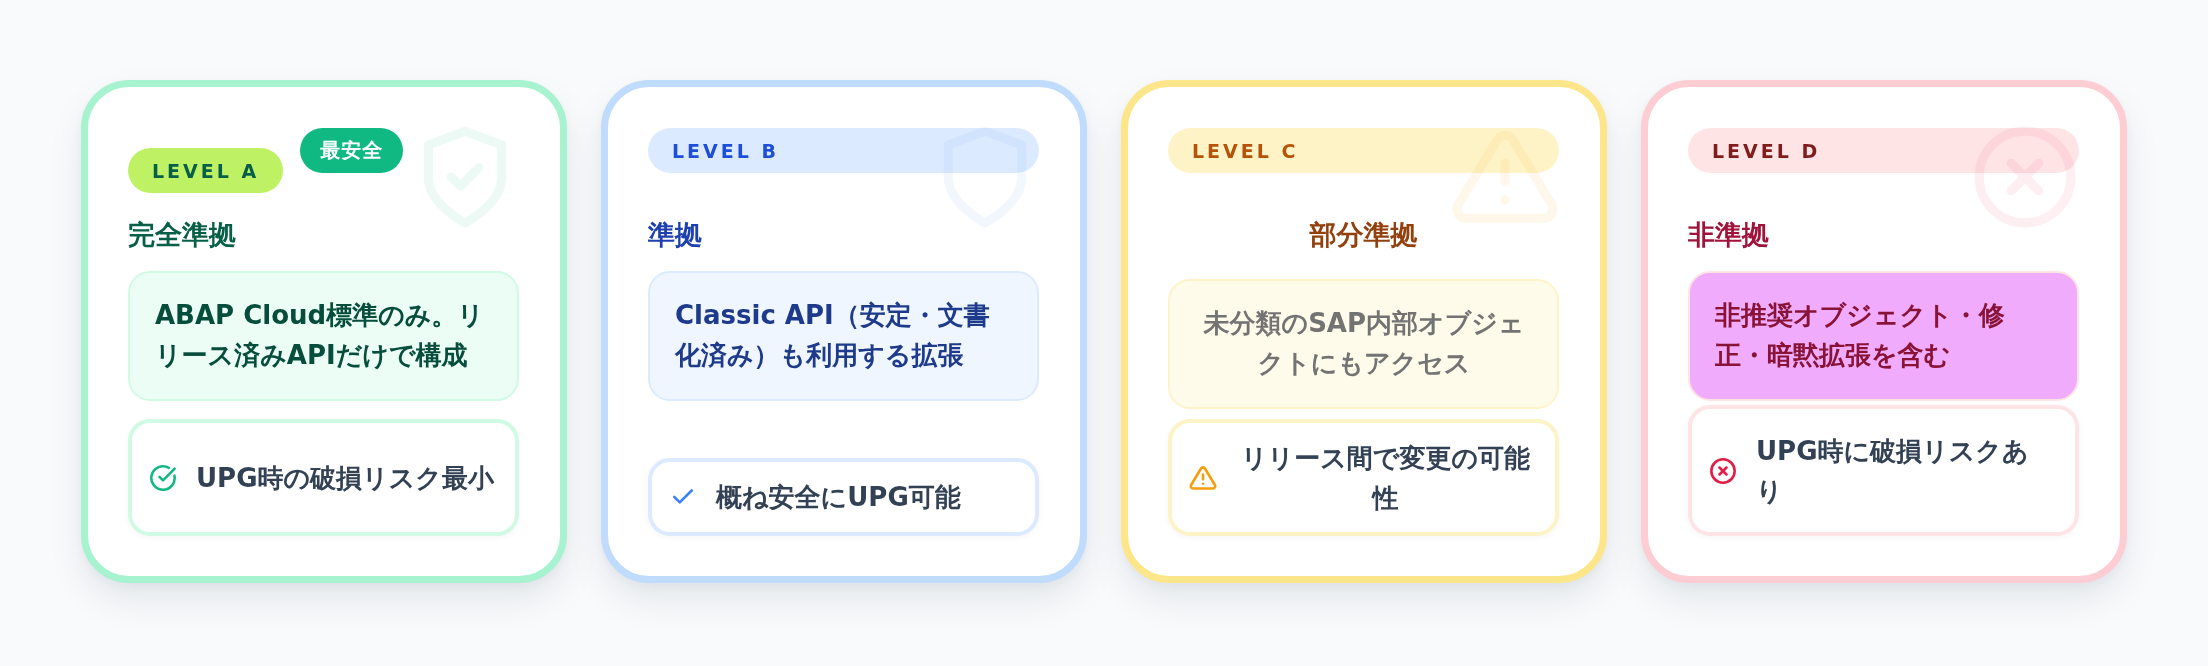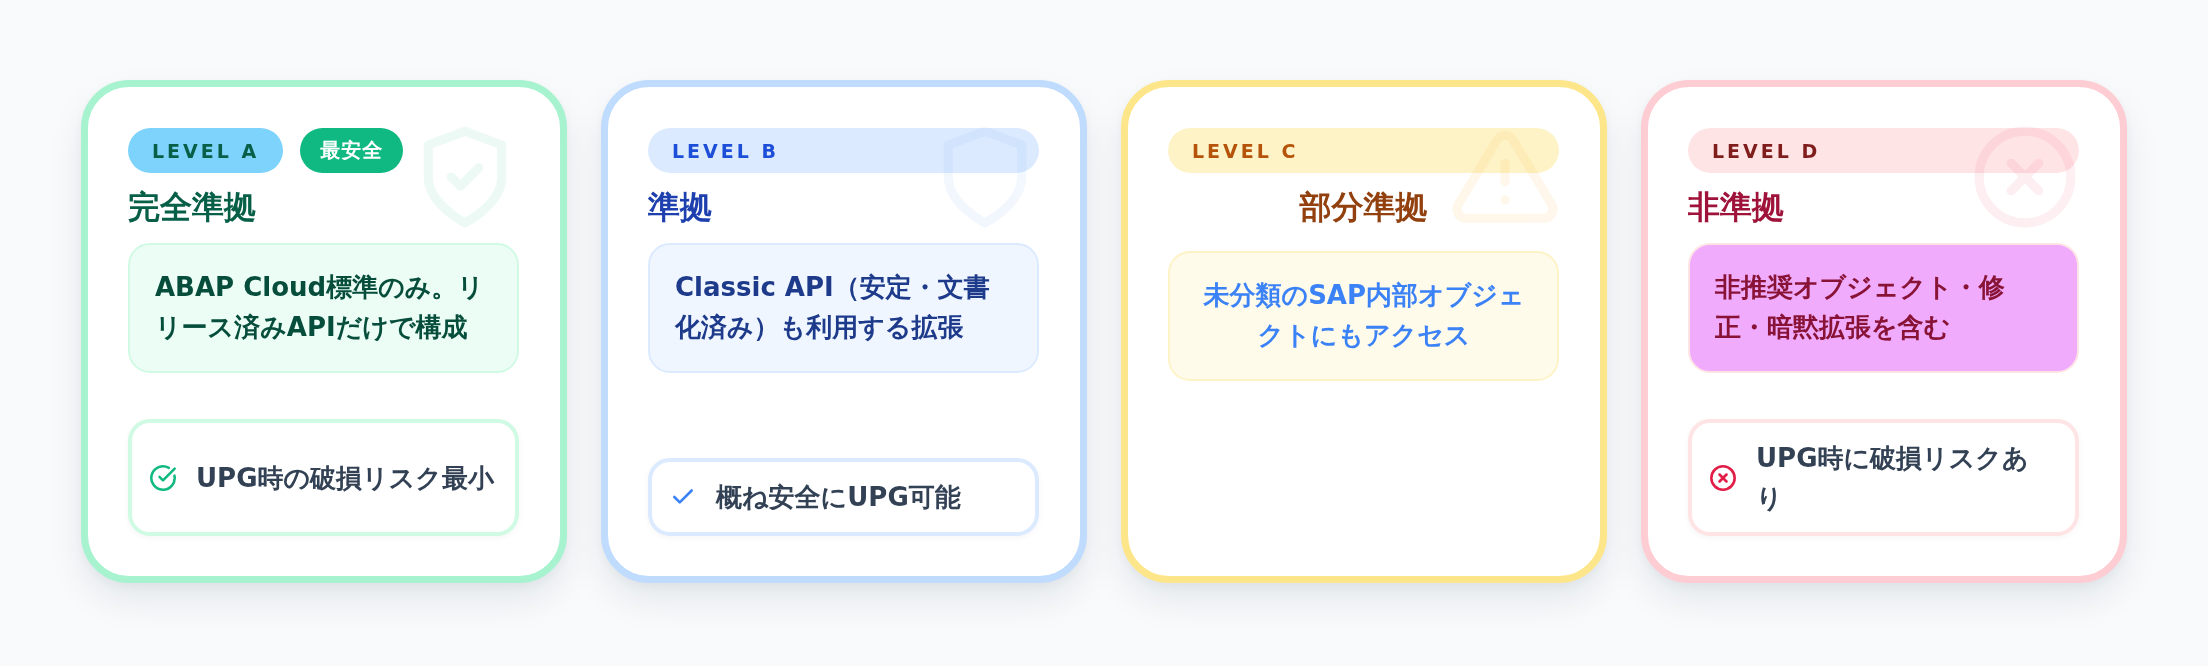--- a/index.html
+++ b/index.html
@@ -45,36 +45,36 @@
     border-radius: 23px;
     display: flex;
     align-items: center;
     padding: 0 24px;
     font-weight: 700;
     font-size: 19px;
     letter-spacing: 3px;
     font-family: "DejaVu Sans", sans-serif;
   }
   .pill.full { flex: 1 1 auto; }
-  .a .pill.level { background: #7dd3fc; color: #065f46; }
+  .a .pill.level { background: #bef264; color: #065f46; margin-top: 20px; }
   .b .pill.level { background: #dbeafe; color: #1d4ed8; }
   .c .pill.level { background: #fef3c7; color: #b45309; }
   .d .pill.level { background: #ffe4e6; color: #7f1d1d; }
   .pill.safest {
     background: #10b981;
     color: #ffffff;
     letter-spacing: 1px;
     padding: 8px 20px;
     font-size: 20px;
   }
 
   .title {
-    margin-top: 14px;
+    margin-top: 42px;
     height: 40px;
-    font-size: 32px;
+    font-size: 27px;
     font-weight: 700;
     line-height: 40px;
     flex: 0 0 auto;
     position: relative;
     z-index: 1;
   }
   .a .title { color: #065f46; }
   .b .title { color: #1e40af; }
   .c .title { color: #92400e; }
   .d .title { color: #9f1239; }
@@ -87,40 +87,40 @@
     padding: 22px 24px 0 25px;
     font-size: 26px;
     font-weight: 700;
     line-height: 40px;
     flex: 0 0 auto;
     position: relative;
     z-index: 1;
   }
   .a .desc { background: #ecfdf5; border-color: #d1fae5; color: #064e3b; }
   .b .desc { background: #eff6ff; border-color: #dbeafe; color: #1e3a8a; }
-  .c .desc { background: #fffbeb; border-color: #fef3c7; color: #3b82f6; margin-top: 24px; }
+  .c .desc { background: #fffbeb; border-color: #fef3c7; color: #737373; margin-top: 24px; }
   .d .desc { background: #f0abfc; border-color: #ffe4e6; color: #881337; }
 
   .feature {
     margin-top: auto;
     min-height: 78px;
     border-radius: 22px;
     border: 4px solid;
     background: #ffffff;
     display: flex;
     align-items: center;
     padding: 14px 20px 14px 16px;
     gap: 18px;
     box-shadow: 0 2px 6px rgba(15, 23, 42, 0.04);
     flex: 0 0 auto;
   }
   .a .feature { border-color: #d1fae5; height: 117px; }
   .b .feature { border-color: #dbeafe; height: 78px; }
   .c .feature { border-color: #fef3c7; height: 117px; }
-  .d .feature { border-color: #ffe4e6; height: 117px; }
+  .d .feature { border-color: #ffe4e6; height: 131px; }
 
   .feature-icon {
     width: 30px; height: 30px;
     flex: 0 0 30px;
     display: flex; align-items: center; justify-content: center;
   }
   .feature-text {
     font-size: 26px;
     font-weight: 700;
     color: #334155;
@@ -194,20 +194,30 @@
         <path d="M10.29 3.86L1.82 18a2 2 0 0 0 1.71 3h16.94a2 2 0 0 0 1.71-3L13.71 3.86a2 2 0 0 0-3.42 0z"></path>
         <path d="M12 9v4"></path>
         <path d="M12 17h.01"></path>
       </svg>
     </div>
     <div class="badge-row">
       <span class="pill level full">LEVEL C</span>
     </div>
     <div class="title">部分準拠</div>
     <div class="desc">未分類のSAP内部オブジェクトにもアクセス</div>
+    <div class="feature">
+      <span class="feature-icon">
+        <svg width="28" height="28" viewBox="0 0 24 24" fill="none" stroke="#f59e0b" stroke-width="2.2" stroke-linecap="round" stroke-linejoin="round">
+          <path d="M10.29 3.86L1.82 18a2 2 0 0 0 1.71 3h16.94a2 2 0 0 0 1.71-3L13.71 3.86a2 2 0 0 0-3.42 0z"></path>
+          <path d="M12 9v4"></path>
+          <path d="M12 17h.01"></path>
+        </svg>
+      </span>
+      <span class="feature-text">リリース間で変更の可能性</span>
+    </div>
   </div>
 
   <div class="card d">
     <div class="watermark">
       <svg viewBox="0 0 24 24" fill="none" stroke="#e11d48" stroke-width="2" stroke-linecap="round" stroke-linejoin="round" opacity="0.07">
         <circle cx="12" cy="12" r="10"></circle>
         <path d="M15 9l-6 6"></path>
         <path d="M9 9l6 6"></path>
       </svg>
     </div>

